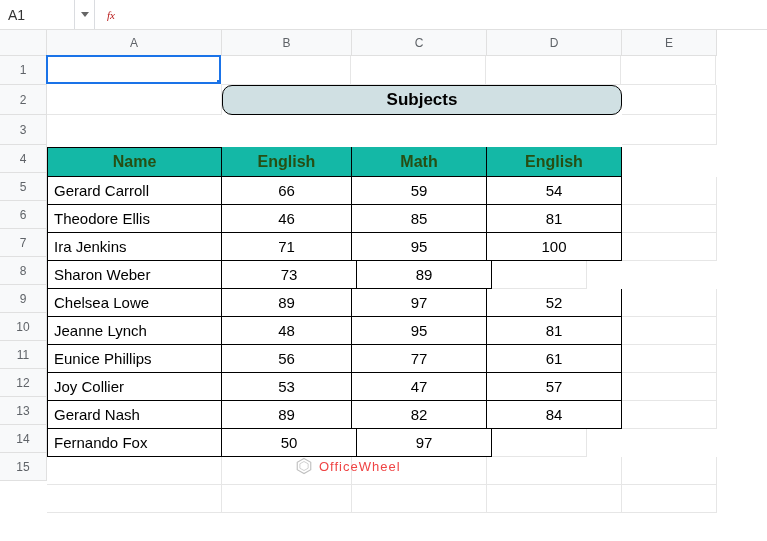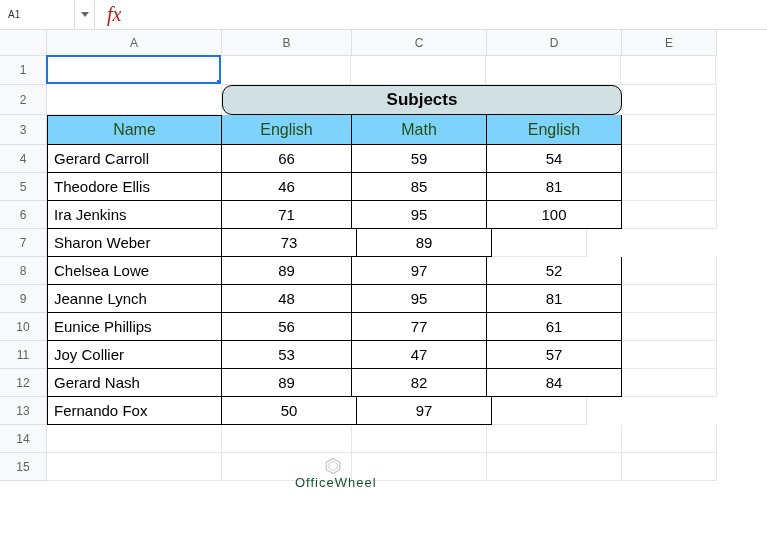--- a/index.html
+++ b/index.html
@@ -16,41 +16,41 @@
     display: flex;
     align-items: center;
     height: 30px;
     border-bottom: 1px solid #e0e0e0;
     background: #fff;
   }
   .namebox {
     width: 75px;
     color: #333;
     padding: 0 8px;
-    font-size: 10px;
+    font-size: 14px;
     border-right: 1px solid #dadce0;
     height: 100%;
     display: flex;
     align-items: center;
   }
   .namebox-dropdown {
     width: 20px;
     text-align: center;
     color: #666;
     border-right: 1px solid #dadce0;
     height: 100%;
     display: flex;
     align-items: center;
     justify-content: center;
   }
   .fx-label {
     font-style: italic;
     color: #b91c1c;
     padding: 0 12px;
-    font-size: 20px;
+    font-size: 11px;
     font-family: 'Times New Roman', serif;
   }
   .fx-input {
     flex: 1;
     height: 100%;
     border: none;
     outline: none;
     font-size: 14px;
   }
   .grid-container {
@@ -139,38 +139,38 @@
   .tbl-border-l { border-left: 1px solid #000 !important; }
   .tbl-border-t { border-top: 1px solid #000 !important; }
   .subjects-header {
     background: #d0e0e3;
     font-weight: bold;
     justify-content: center;
     font-size: 17px;
     border-radius: 10px;
   }
   .col-title {
-    background: #7dd3fc;
-    font-weight: normal;
+    background: #14b8a6;
+    font-weight: bold;
     color: #274e13;
     justify-content: center;
     font-size: 16px;
+    margin-top: 32px;
   }
   .center { justify-content: center; }
   .left { justify-content: flex-start; }
   .watermark {
     position: absolute;
     left: 295px;
     top: 457px;
     display: flex;
     align-items: center;
-    color: #14532d;
+    color: #ef4444;
     font-size: 13px;
     letter-spacing: 1px;
-    flex-direction: column;
   }
   .watermark svg { margin-right: 6px; }
 </style>
 </head>
 <body>
 
 <div class="namebox-bar">
   <div class="namebox">A1</div>
   <div class="namebox-dropdown">
     <svg width="8" height="5" viewBox="0 0 8 5">

